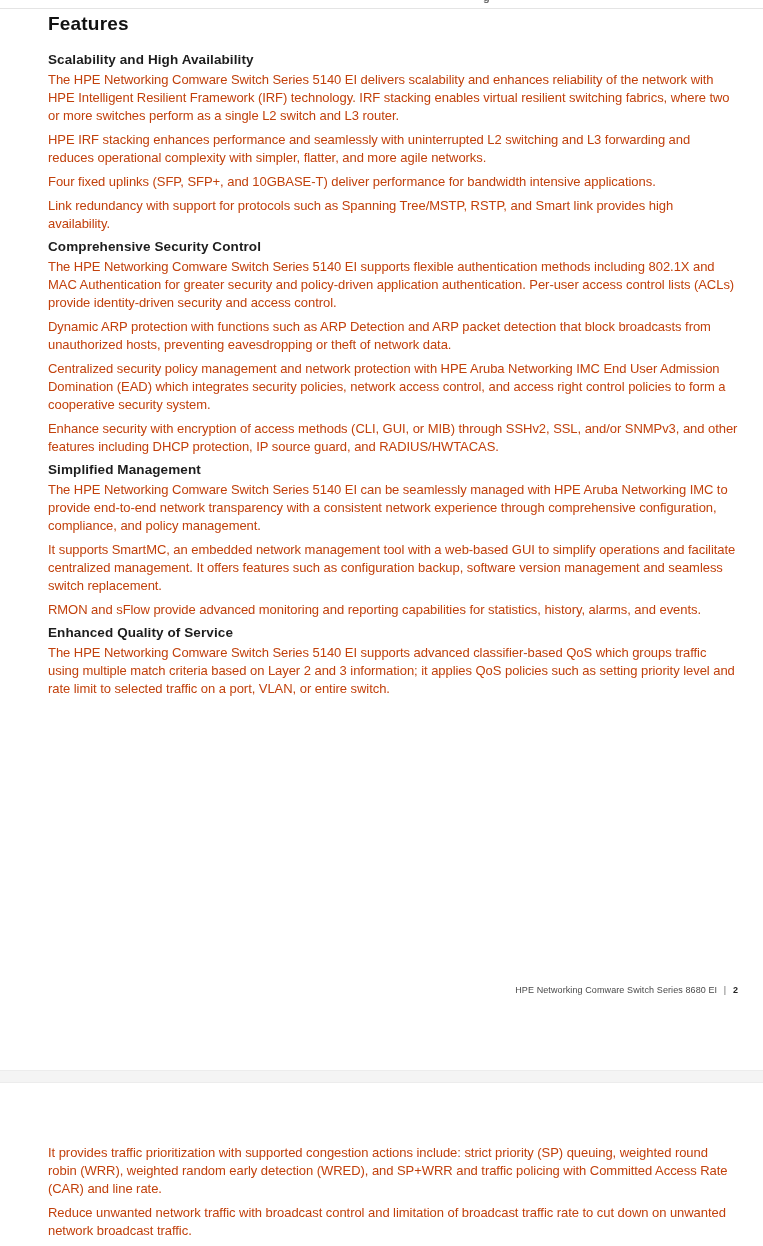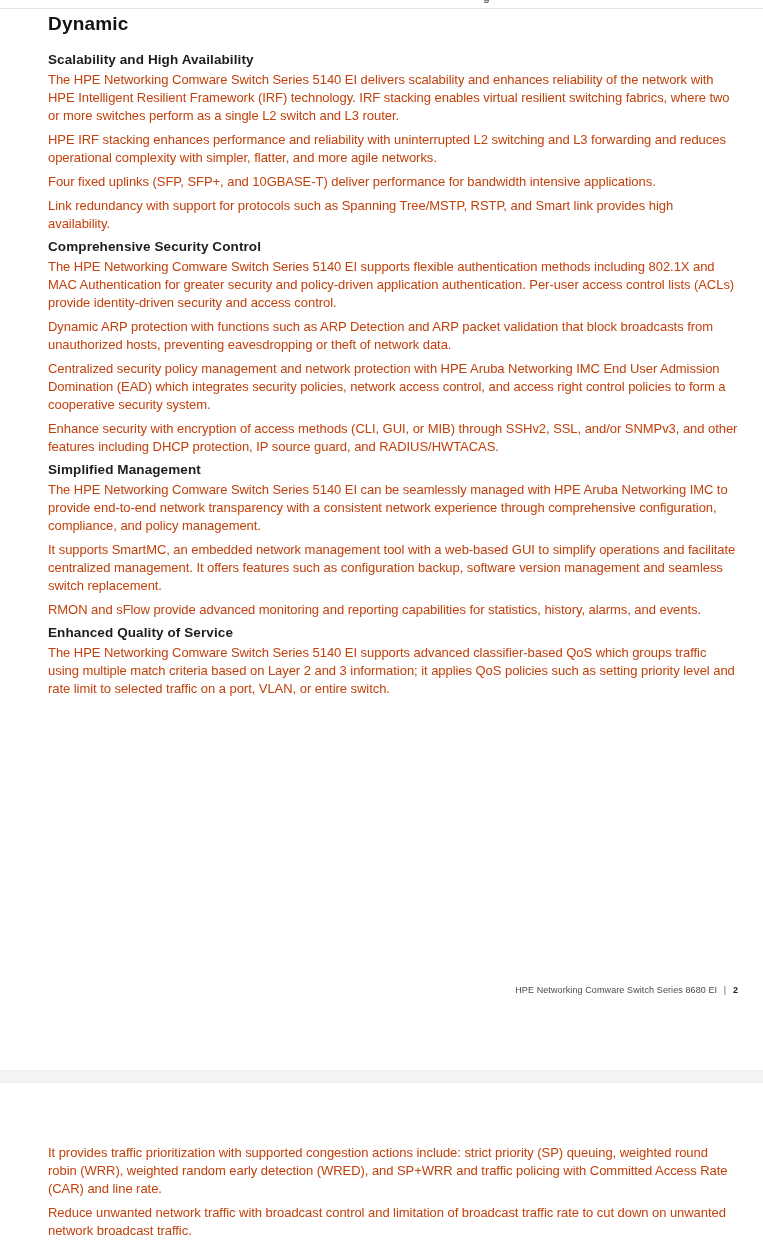--- a/index.html
+++ b/index.html
@@ -110,31 +110,31 @@
 
 <div class="top-fragment">
   <span>g</span>
 </div>
 
 <div class="page-topline"></div>
 
 <div class="page page2">
   <div class="content">
 
-    <h1 class="doc-title">Dynamic</h1>
+    <h1 class="doc-title">Features</h1>
 
     <h2 class="section-heading">Scalability and High Availability</h2>
     <p class="body-para">The HPE Networking Comware Switch Series 5140 EI delivers scalability and enhances reliability of the network with HPE Intelligent Resilient Framework (IRF) technology. IRF stacking enables virtual resilient switching fabrics, where two or more switches perform as a single L2 switch and L3 router.</p>
-    <p class="body-para">HPE IRF stacking enhances performance and reliability with uninterrupted L2 switching and L3 forwarding and reduces operational complexity with simpler, flatter, and more agile networks.</p>
+    <p class="body-para">HPE IRF stacking enhances performance and seamlessly with uninterrupted L2 switching and L3 forwarding and reduces operational complexity with simpler, flatter, and more agile networks.</p>
     <p class="body-para">Four fixed uplinks (SFP, SFP+, and 10GBASE-T) deliver performance for bandwidth intensive applications.</p>
     <p class="body-para">Link redundancy with support for protocols such as Spanning Tree/MSTP, RSTP, and Smart link provides high availability.</p>
 
     <h2 class="section-heading">Comprehensive Security Control</h2>
     <p class="body-para">The HPE Networking Comware Switch Series 5140 EI supports flexible authentication methods including 802.1X and MAC Authentication for greater security and policy-driven application authentication. Per-user access control lists (ACLs) provide identity-driven security and access control.</p>
-    <p class="body-para">Dynamic ARP protection with functions such as ARP Detection and ARP packet validation that block broadcasts from unauthorized hosts, preventing eavesdropping or theft of network data.</p>
+    <p class="body-para">Dynamic ARP protection with functions such as ARP Detection and ARP packet detection that block broadcasts from unauthorized hosts, preventing eavesdropping or theft of network data.</p>
     <p class="body-para">Centralized security policy management and network protection with HPE Aruba Networking IMC End User Admission Domination (EAD) which integrates security policies, network access control, and access right control policies to form a cooperative security system.</p>
     <p class="body-para">Enhance security with encryption of access methods (CLI, GUI, or MIB) through SSHv2, SSL, and/or SNMPv3, and other features including DHCP protection, IP source guard, and RADIUS/HWTACAS.</p>
 
     <h2 class="section-heading">Simplified Management</h2>
     <p class="body-para">The HPE Networking Comware Switch Series 5140 EI can be seamlessly managed with HPE Aruba Networking IMC to provide end-to-end network transparency with a consistent network experience through comprehensive configuration, compliance, and policy management.</p>
     <p class="body-para">It supports SmartMC, an embedded network management tool with a web-based GUI to simplify operations and facilitate centralized management. It offers features such as configuration backup, software version management and seamless switch replacement.</p>
     <p class="body-para">RMON and sFlow provide advanced monitoring and reporting capabilities for statistics, history, alarms, and events.</p>
 
     <h2 class="section-heading">Enhanced Quality of Service</h2>
     <p class="body-para">The HPE Networking Comware Switch Series 5140 EI supports advanced classifier-based QoS which groups traffic using multiple match criteria based on Layer 2 and 3 information; it applies QoS policies such as setting priority level and rate limit to selected traffic on a port, VLAN, or entire switch.</p>

